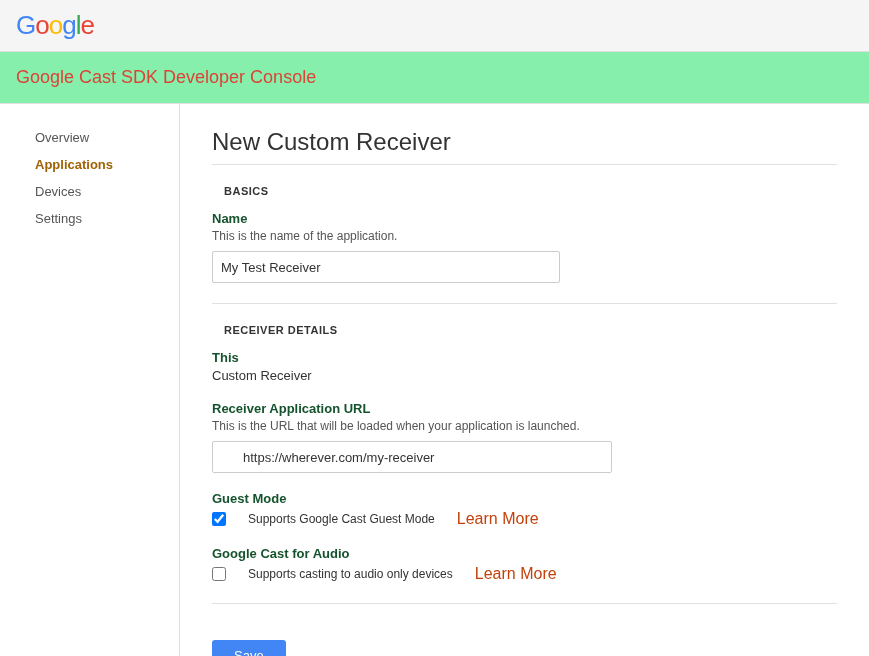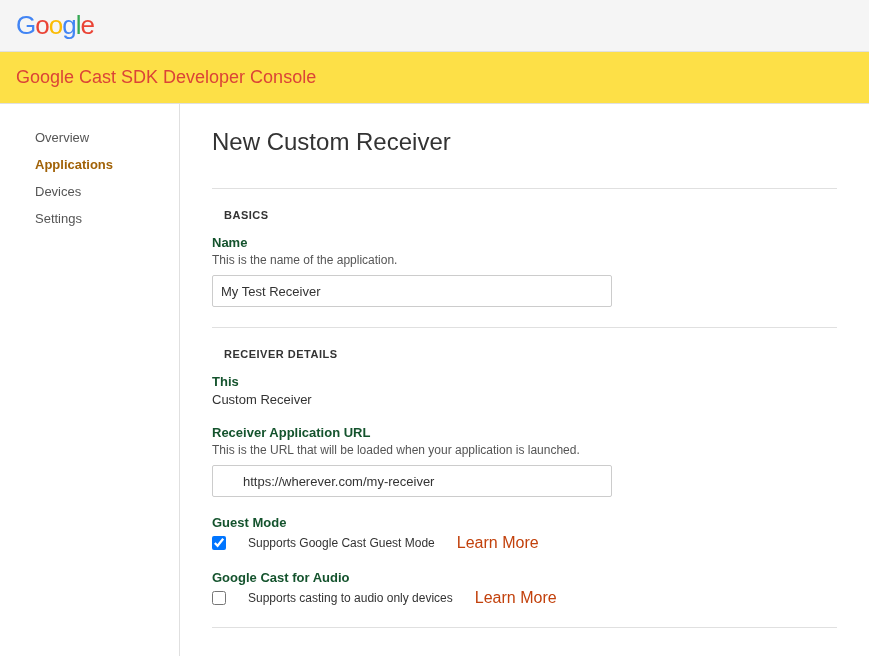--- a/index.html
+++ b/index.html
@@ -22,21 +22,21 @@
       letter-spacing: -1px;
     }
     .g-blue { color: #4285F4; }
     .g-red { color: #EA4335; }
     .g-yellow { color: #FBBC05; }
     .g-green { color: #34A853; }
 
     
     #console-header {
       height: 52px;
-      background: #fde047;
+      background: #86efac;
       border-bottom: 1px solid #e0e0e0;
       display: flex;
       align-items: center;
       padding: 0 16px;
     }
     #console-title {
       color: #db4437;
       font-size: 18px;
       font-weight: 400;
     }
@@ -71,21 +71,21 @@
     #main {
       flex: 1;
       padding: 24px 32px;
       max-width: 700px;
     }
     #page-title {
       font-size: 24px;
       font-weight: 400;
       color: #333;
       margin-bottom: 20px;
-      padding-bottom: 32px;
+      padding-bottom: 8px;
       border-bottom: 1px solid #e0e0e0;
     }
 
     .section-header {
       font-size: 11px;
       font-weight: bold;
       color: #333;
       letter-spacing: 0.5px;
       margin-bottom: 14px;
       padding-left: 12px;
@@ -104,21 +104,21 @@
       font-size: 12px;
       color: #555;
       margin-bottom: 8px;
     }
     .field-value {
       font-size: 13px;
       color: #333;
     }
 
     input[type="text"] {
-      width: 400px;
+      width: 348px;
       height: 32px;
       padding: 4px 8px;
       border: 1px solid #ccc;
       border-radius: 2px;
       font-size: 13px;
       color: #333;
       outline: none;
     }
 
     .section-divider {

